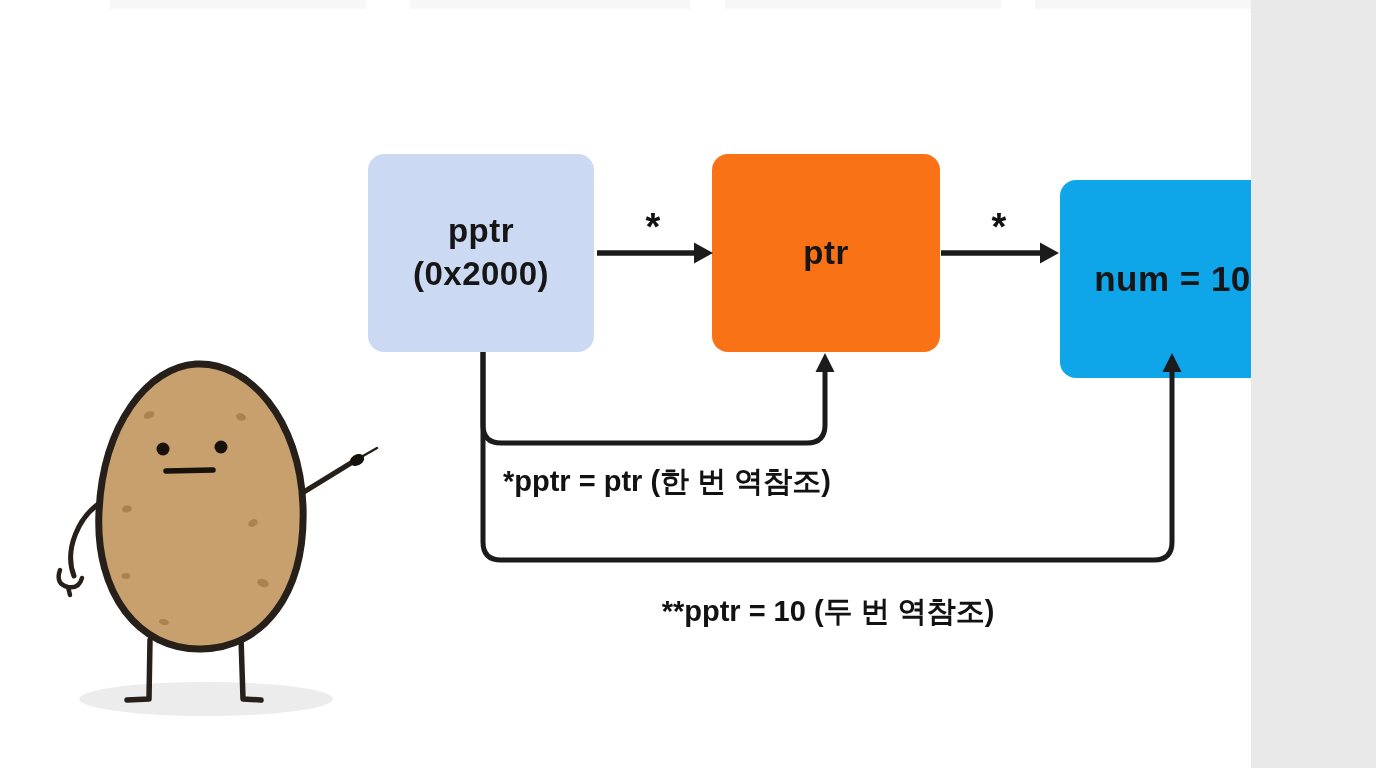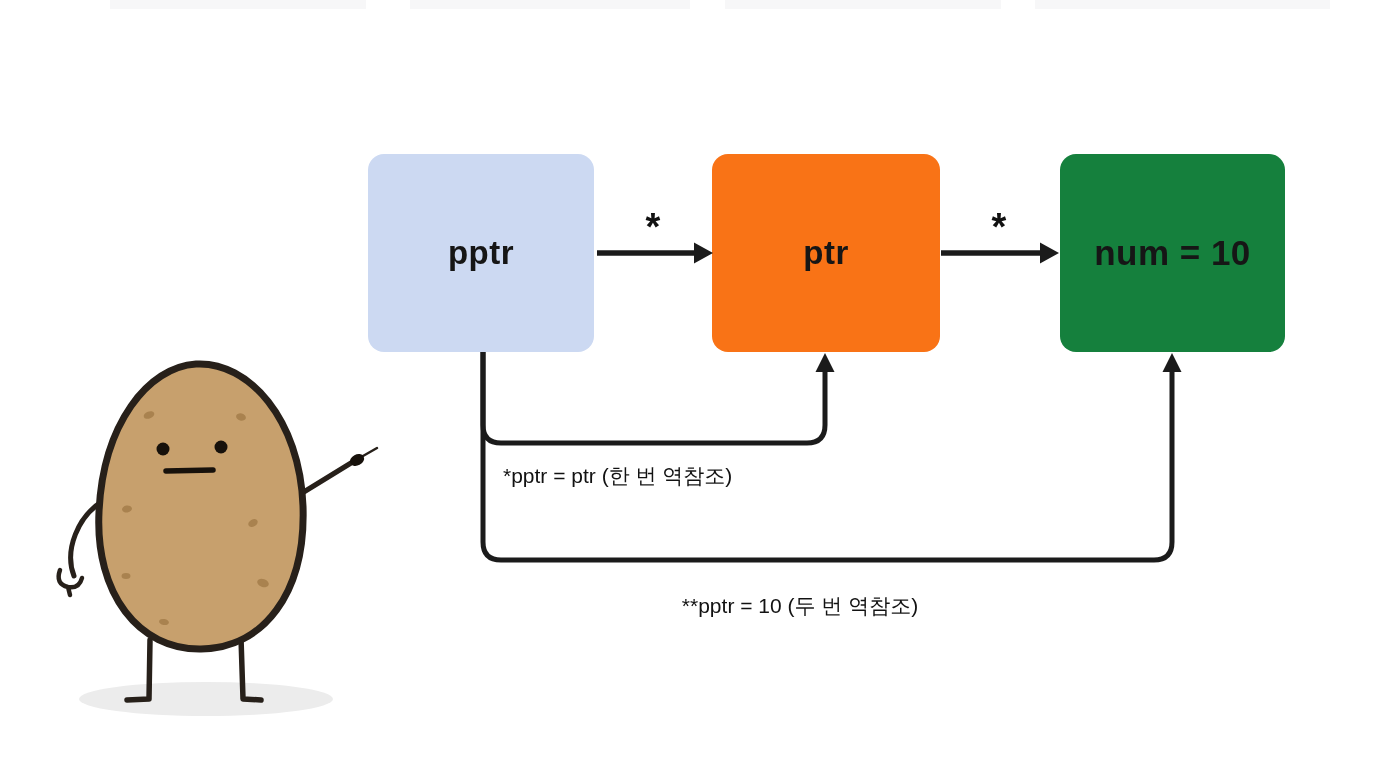--- a/index.html
+++ b/index.html
@@ -1,18 +1,18 @@
 <!DOCTYPE html>
 <html><head>
 <meta charset="utf-8">
 <style>
   html,body{margin:0;padding:0;background:#e9e9e9;}
   #canvas{
     position:relative;
-    width:1376px;height:768px;
+    width:1251px;height:768px;
     background:#ffffff;
     overflow:hidden;
     font-family:"Liberation Sans","DejaVu Sans",sans-serif;
     color:#1b1b1b;
   }
   .top-artifact{
     position:absolute;top:0;height:9px;background:#f7f7f8;
   }
   .mem-box{
     position:absolute;top:154px;height:198px;width:226px;
@@ -28,44 +28,45 @@
   #box-num{left:1060px;width:225px;font-size:35px;}
   .star-label{
     position:absolute;top:206px;
     transform:translateX(-50%);
     font-size:38px;font-weight:700;color:#111;
   }
   #star-1{left:653px;}
   #star-2{left:999px;}
   .deref-label{
     position:absolute;
-    font-weight:400;font-size:21px;color:#121212;
+    font-weight:700;font-size:29px;color:#121212;
     white-space:nowrap;
   }
   #deref-label-1{left:503px;top:462px;}
-  #deref-label-2{left:800px;top:592px;transform:translateX(-50%);}
+  #deref-label-2{left:828px;top:592px;transform:translateX(-50%);}
   #overlay{position:absolute;left:0;top:0;pointer-events:none;}
 </style>
 </head>
 <body>
 
 <div id="canvas">
 
   <div class="top-artifact" style="left:110px;width:256px;"></div>
   <div class="top-artifact" style="left:410px;width:280px;"></div>
   <div class="top-artifact" style="left:725px;width:276px;"></div>
   <div class="top-artifact" style="left:1035px;width:295px;"></div>
 
   <div class="mem-box" id="box-pptr" style="background: rgb(204, 217, 242);">
     <div class="l1">pptr</div>
+    <div class="l2">(0x2000)</div>
   </div>
   <div class="mem-box" id="box-ptr" style="background: #f97316;">
     <div class="l1">ptr</div>
   </div>
-  <div class="mem-box" id="box-num" style="background: #15803d;">
+  <div class="mem-box" id="box-num" style="background: #0ea5e9; margin-top: 26px;">
     <div class="l1">num = 10</div>
 
   </div>
 
   <div class="star-label" id="star-1">*</div>
   <div class="star-label" id="star-2">*</div>
 
   <div class="deref-label" id="deref-label-1">*pptr = ptr (한 번 역참조)</div>
   <div class="deref-label" id="deref-label-2">**pptr = 10 (두 번 역참조)</div>
 

